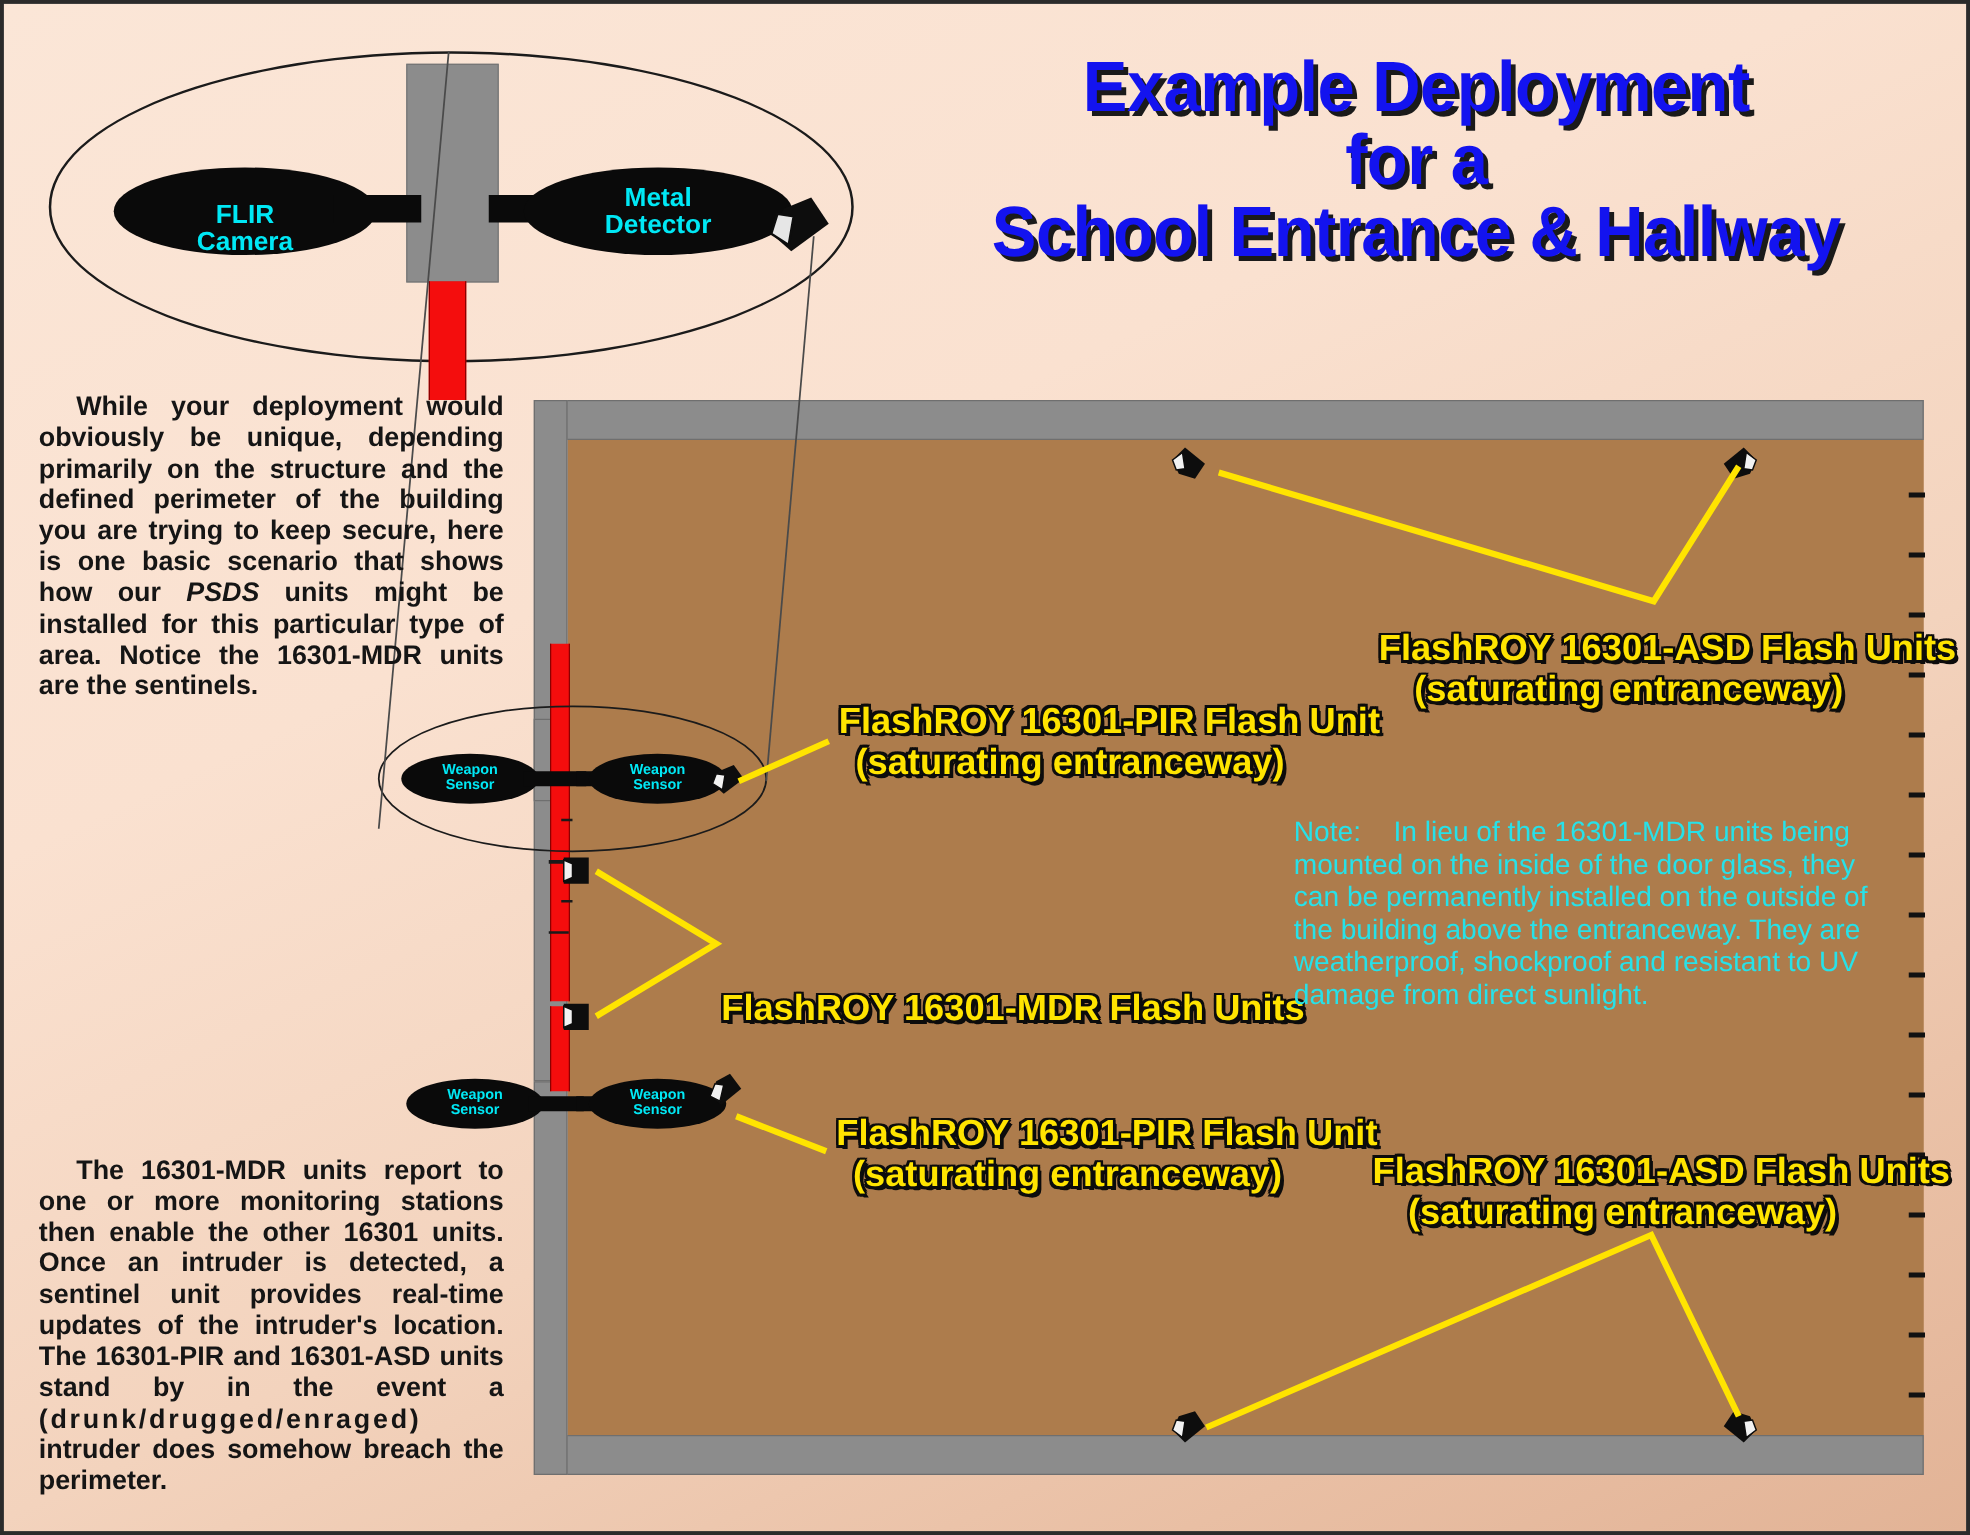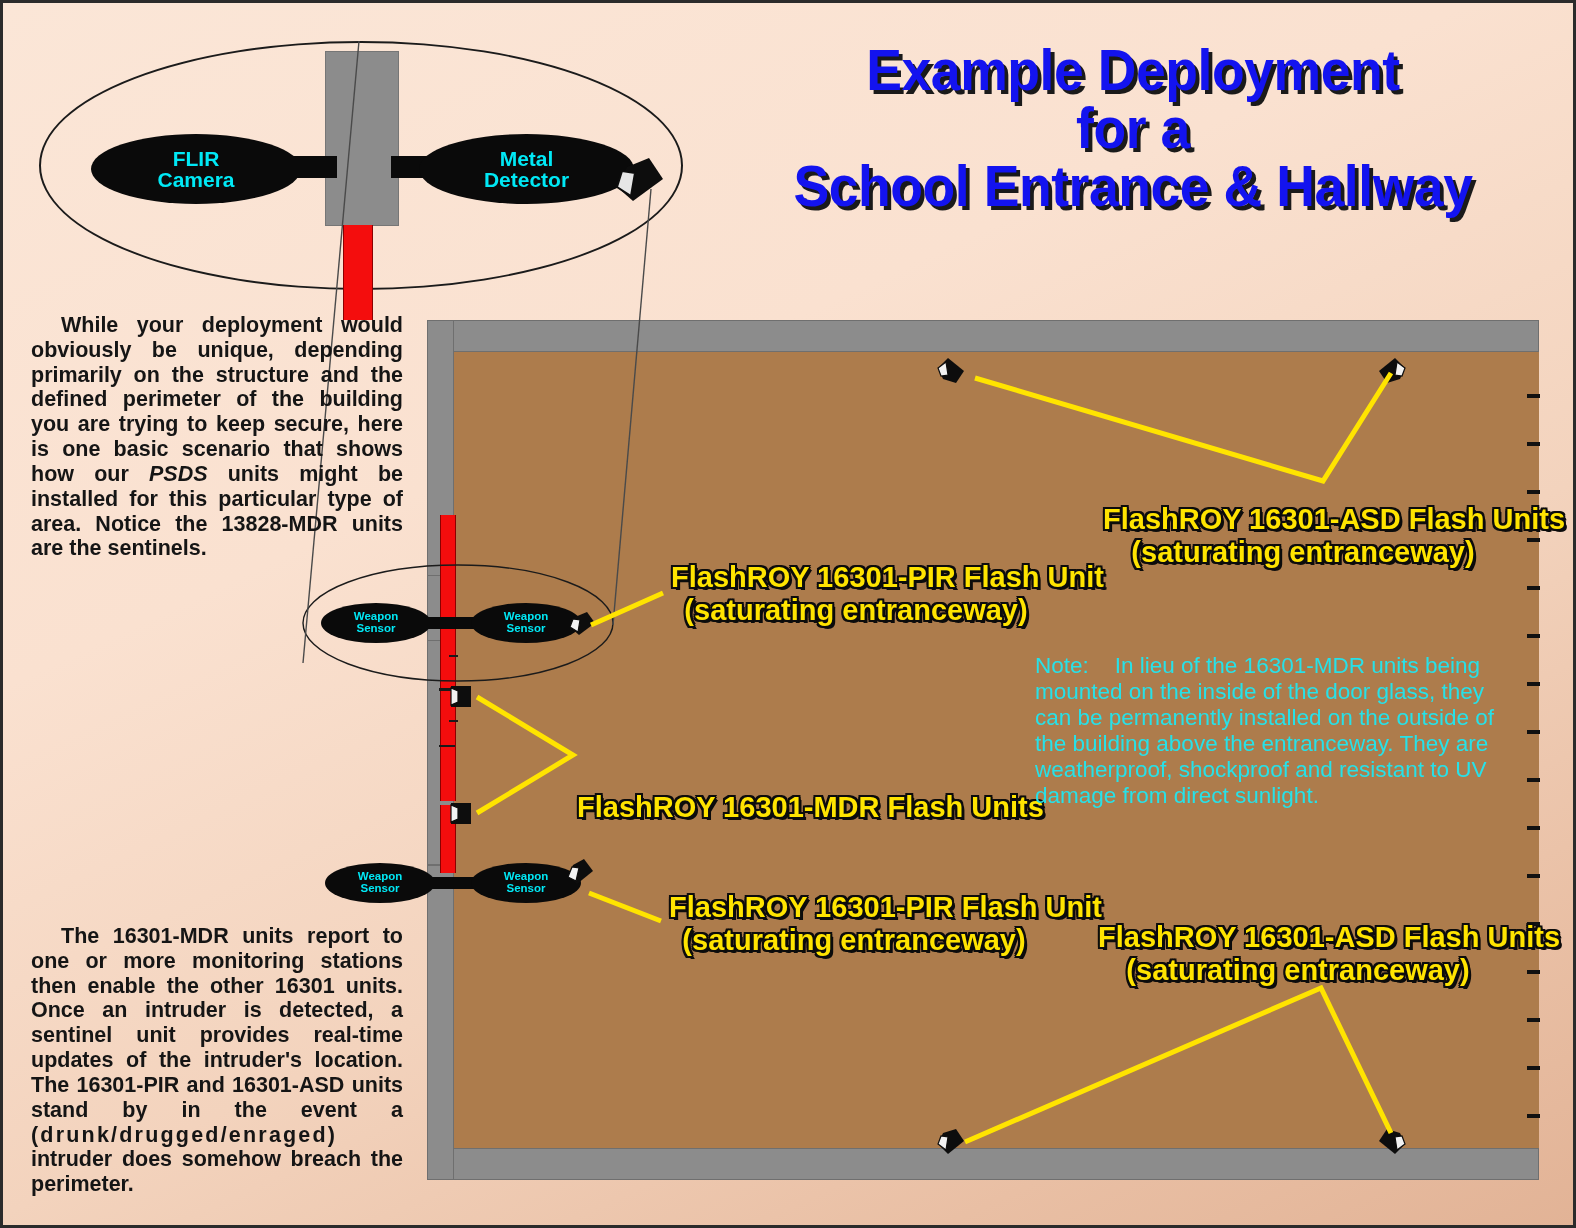--- a/index.html
+++ b/index.html
@@ -330,21 +330,21 @@
     <ellipse cx="455" cy="620" rx="155" ry="58" fill="none" stroke="#1b1b1b" stroke-width="1.4"></ellipse>
     <line x1="356" y1="38" x2="300" y2="660" stroke="#4a4a4a" stroke-width="1.4"></line>
     <line x1="648" y1="186" x2="610" y2="622" stroke="#4a4a4a" stroke-width="1.4"></line>
   </svg>
 
   <div id="magnifier">
     <div id="mag-ellipse"></div>
     <div id="mag-wall"></div>
     <div id="mag-glass"></div>
 
-    <div class="ell" style="left:52px; top:93px; width:210px; height:70px; font-size:21px;">
+    <div class="ell" style="left:52px; top:93px; width:210px; height:70px; font-size:21px;justify-content:flex-end;">
       <span>FLIR</span>
       <span>Camera</span>
     </div>
     <div class="bar" style="left:228px; top:115px; width:70px; height:22px;"></div>
     <div class="bar" style="left:352px; top:115px; width:80px; height:22px;"></div>
     <div class="ell" style="left:380px; top:93px; width:215px; height:70px; font-size:21px;">
       <span>Metal</span>
       <span>Detector</span>
     </div>
     <div style="position:absolute; left:572px; top:112px;">
@@ -390,21 +390,21 @@
 
   <div class="ylabel" style="left:574px; top:756px; text-align:center; width:400px;margin-top:32px;">
     <div>FlashROY 16301-MDR Flash Units</div>
   </div>
 
   <div id="note">
     <span>Note:</span><span class="ind"></span><span>In lieu of the 16301-MDR units being mounted on the inside of the door glass, they can be permanently installed on the outside of the building above the entranceway.  They are weatherproof, shockproof and resistant to UV damage from direct sunlight.</span>
   </div>
 
   <div class="para" id="para1">
-    <span>While your deployment would obviously be unique, depending primarily on the structure and the defined perimeter of the building you are trying to keep secure, here is one basic scenario that shows how our </span><i>PSDS</i><span> units might be installed for this particular type of area.  Notice the 13828-MDR units are the sentinels.</span>
+    <span>While your deployment would obviously be unique, depending primarily on the structure and the defined perimeter of the building you are trying to keep secure, here is one basic scenario that shows how our </span><i>PSDS</i><span> units might be installed for this particular type of area.  Notice the 16301-MDR units are the sentinels.</span>
   </div>
 
 
   <div class="para" id="para3">
     <span>The 16301-MDR units report to one or more monitoring stations then enable the other 16301 units. Once an intruder is detected, a sentinel unit provides real-time updates of the intruder's location. The 16301-PIR and 16301-ASD units stand by in the event a </span><span class="spaced">(drunk/drugged/enraged)</span><span> intruder does somehow breach the perimeter.</span>
   </div>
 
 </div>
 
 </body></html>

